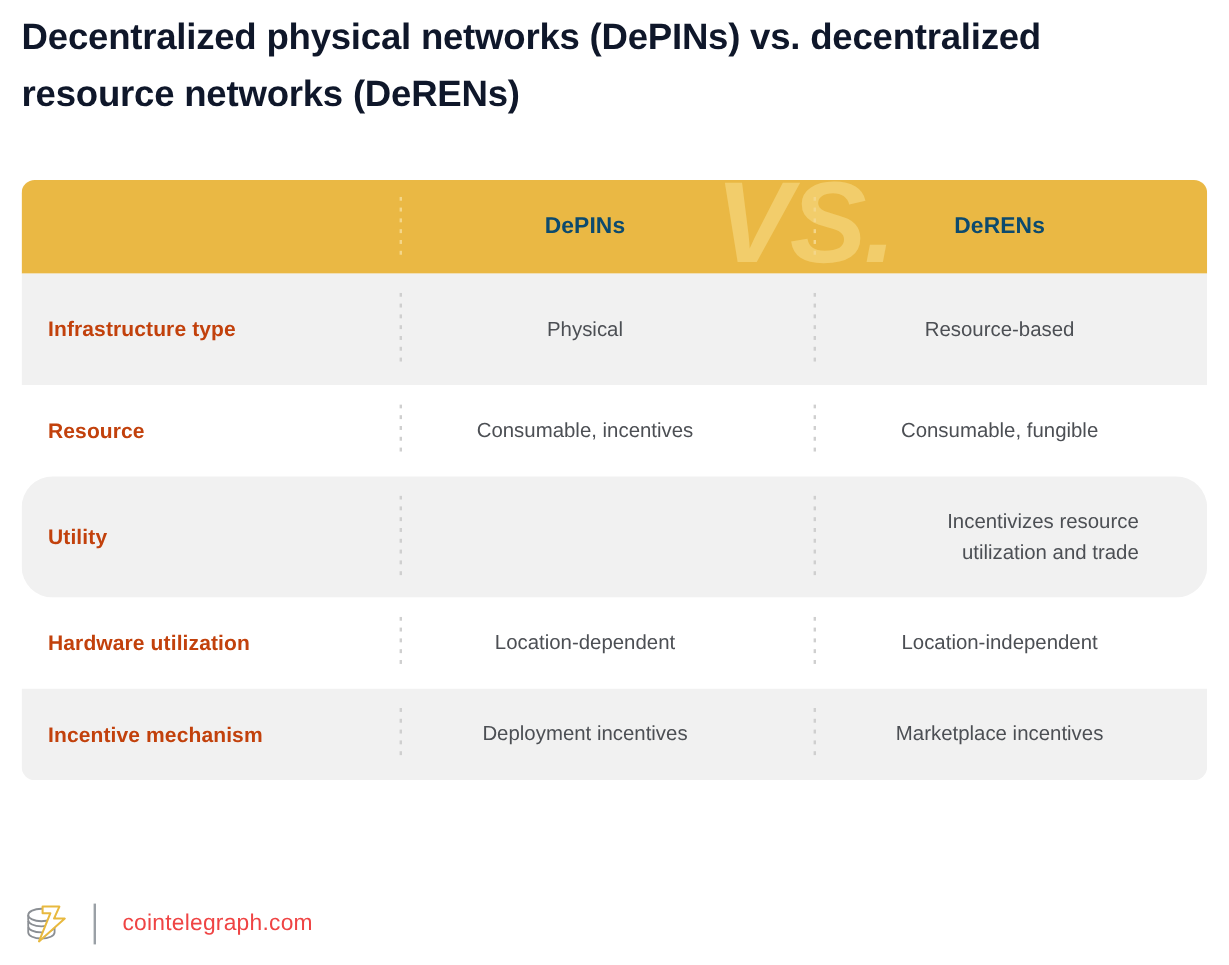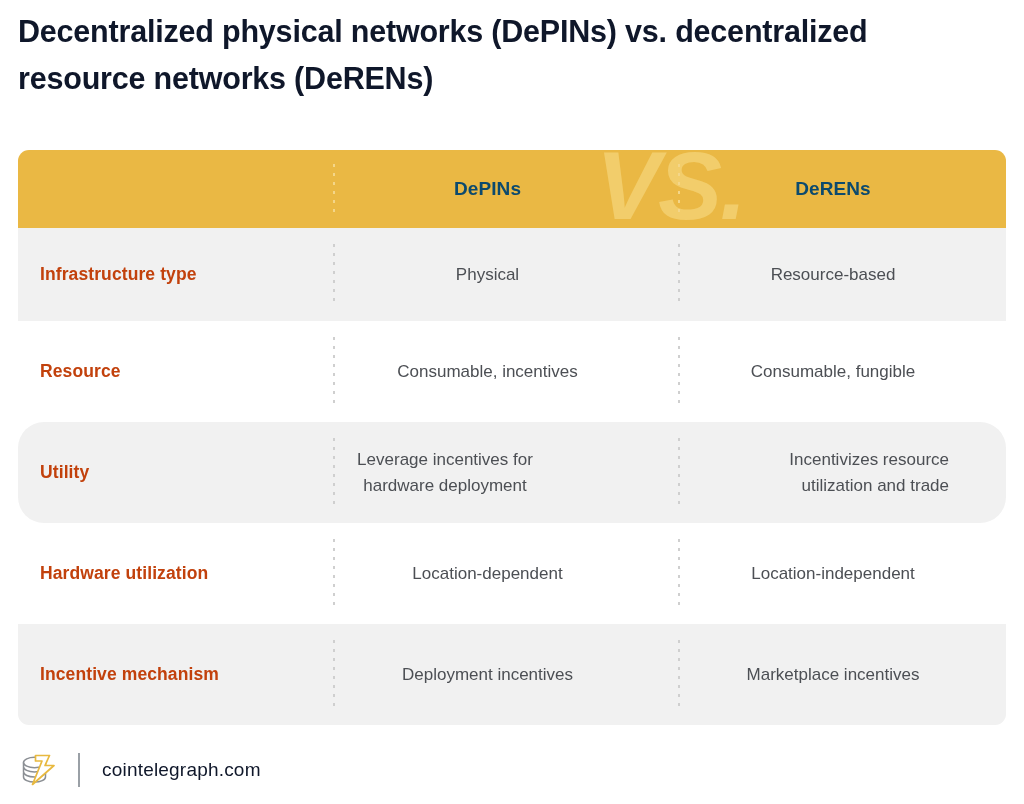--- a/index.html
+++ b/index.html
@@ -97,21 +97,21 @@
 
   
   .row {
     position: relative;
     width: 988px;
   }
   .row.gray  { background: #f1f1f1; }
   .row.white { background: #ffffff; }
 
   .row.h1 { height: 93px; }
-  .row.h2 { height: 101px; }
+  .row.h2 { height: 76px; }
   .row.h3 { height: 101px; border-radius: 26px; }
 
   .row .cell {
     position: absolute;
     top: 0;
     height: 100%;
     display: flex;
     align-items: center;
     padding: 0 14px;
   }
@@ -171,21 +171,21 @@
   }
   .footer-divider {
     width: 2px;
     height: 34px;
     background: #9aa0a6;
     margin: 0 22px 0 18px;
     flex: 0 0 auto;
   }
   .footer-text {
     font-size: 19px;
-    color: #0f172a;
+    color: #ef4444;
     letter-spacing: 0.2px;
   }
 </style>
 </head>
 <body>
 
 <div class="page">
 
   <h1 class="title">Decentralized physical networks (DePINs) vs. decentralized resource networks (DeRENs)</h1>
 
@@ -213,21 +213,20 @@
       <div class="sep s2"></div>
       <div class="cell c1">Resource</div>
       <div class="cell c2">Consumable, incentives</div>
       <div class="cell c3">Consumable, fungible</div>
     </div>
 
     <div class="row gray h3">
       <div class="sep s1"></div>
       <div class="sep s2"></div>
       <div class="cell c1">Utility</div>
-      <div class="cell c2" style="max-width:260px;">Leverage incentives for hardware deployment</div>
       <div class="cell c3" style="max-width:260px; left:685px; width:260px;">Incentivizes resource utilization and trade</div>
     </div>
 
     <div class="row white h2">
       <div class="sep s1"></div>
       <div class="sep s2"></div>
       <div class="cell c1">Hardware utilization</div>
       <div class="cell c2">Location-dependent</div>
       <div class="cell c3">Location-independent</div>
     </div>

